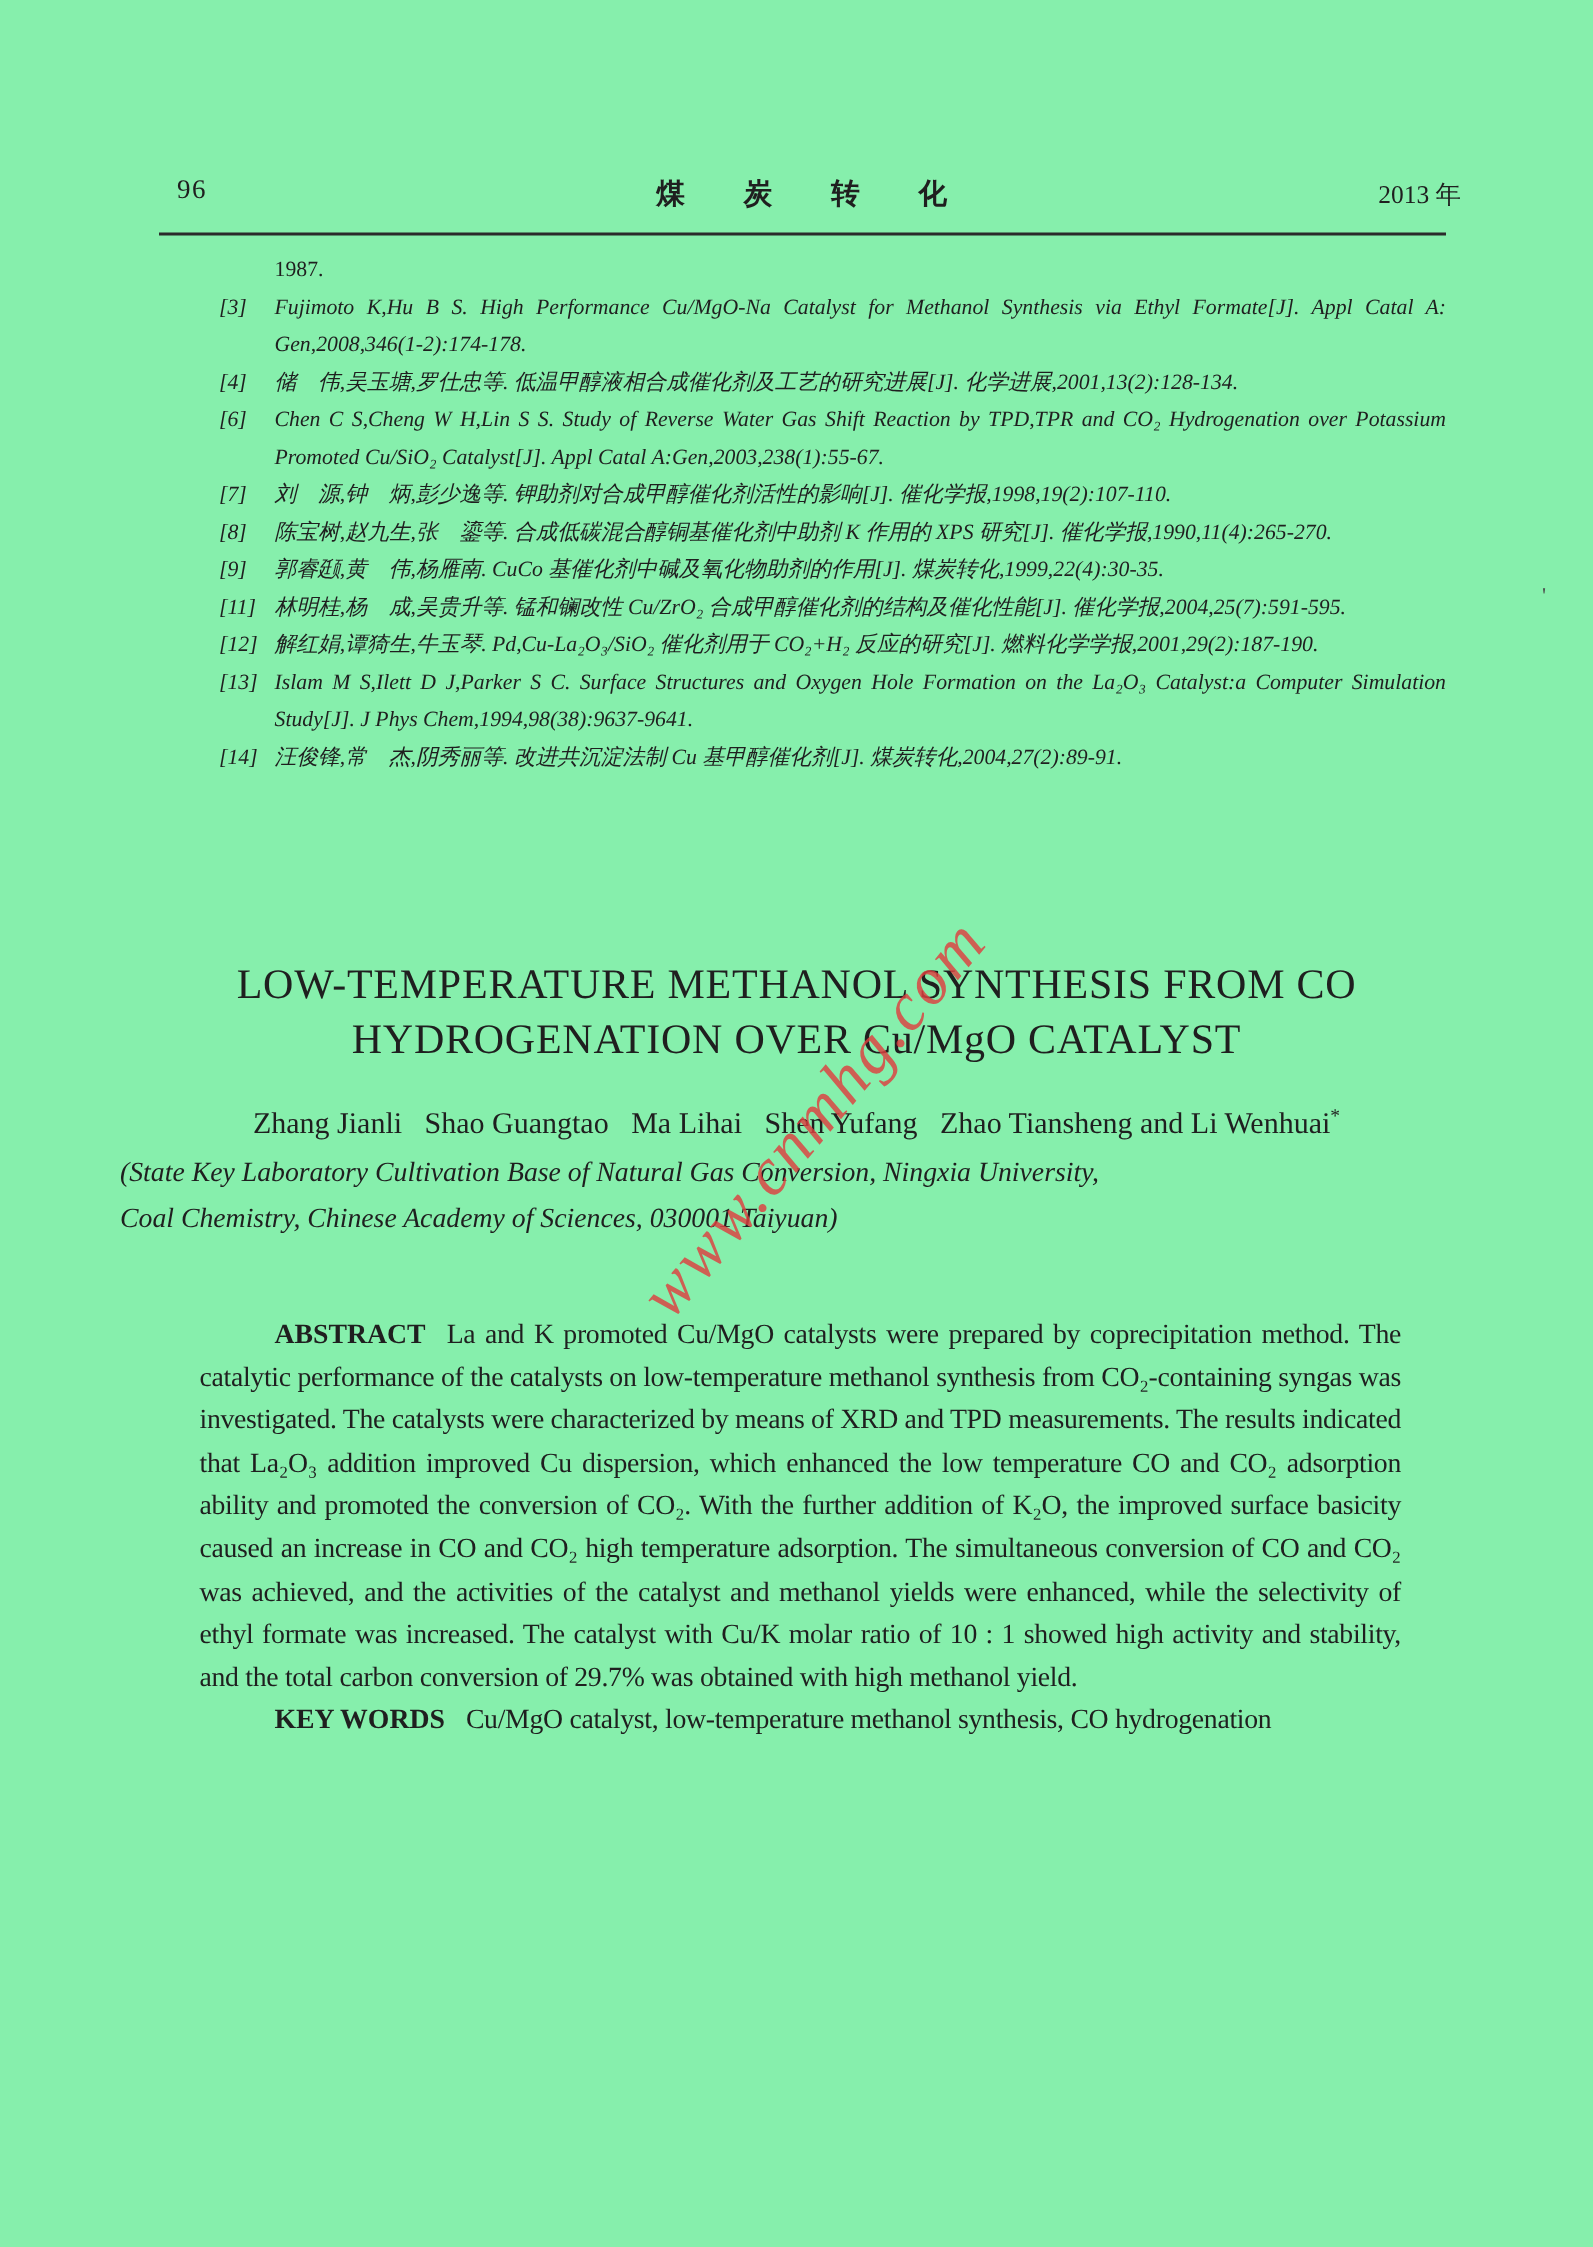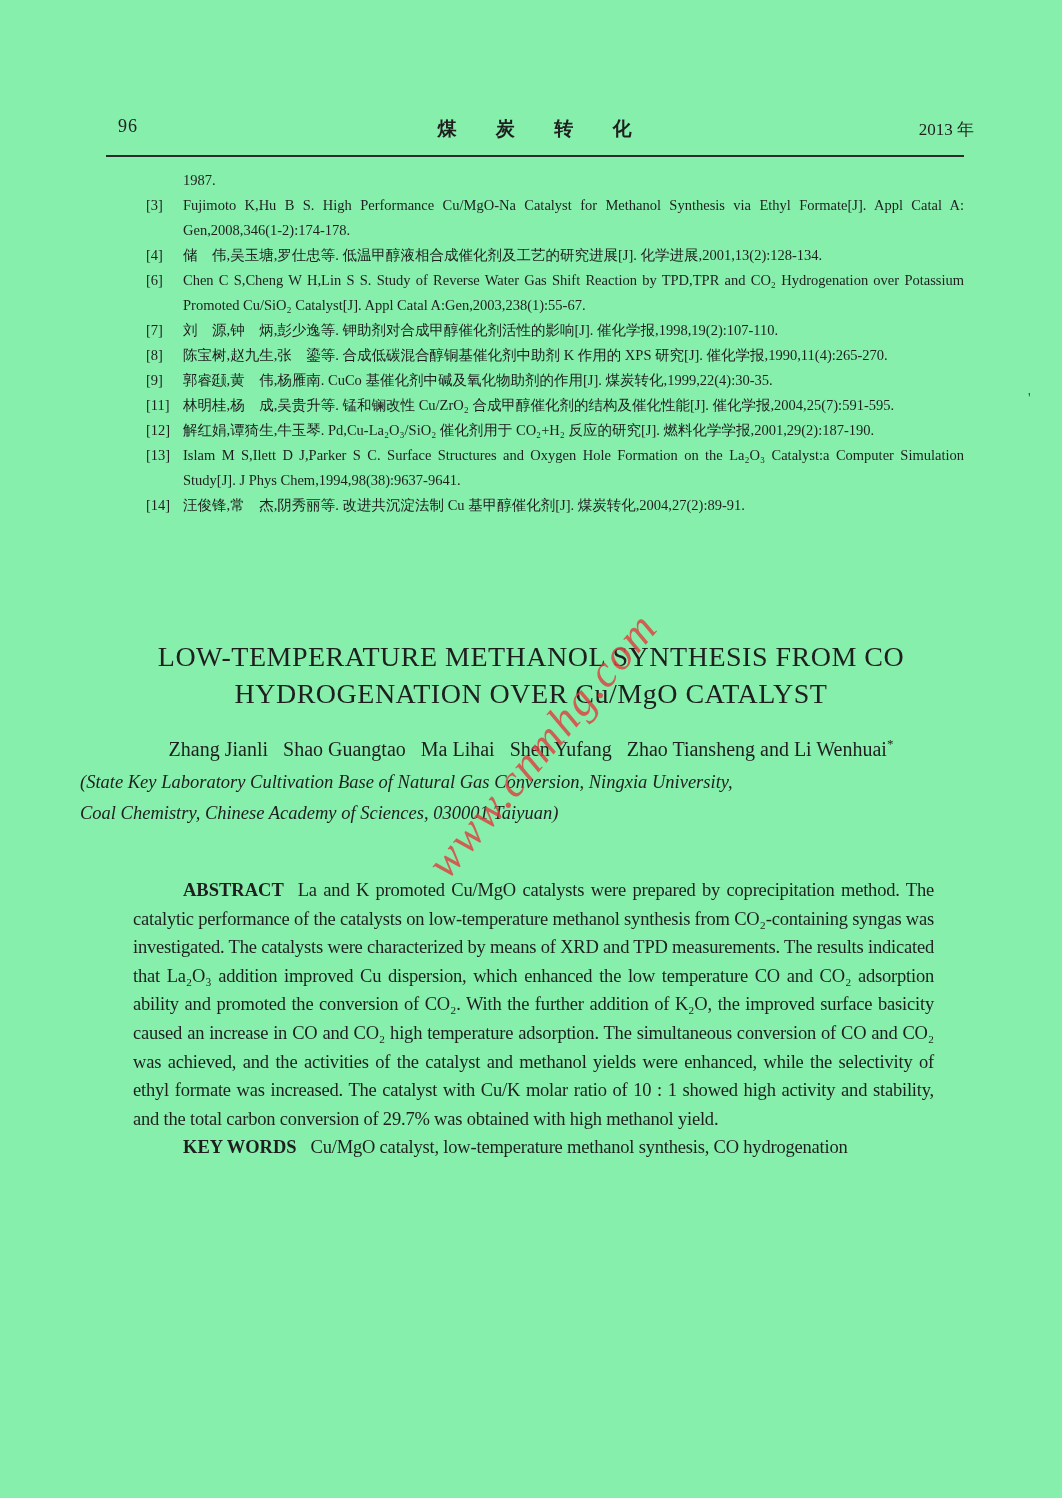--- a/index.html
+++ b/index.html
@@ -27,21 +27,21 @@
     position:absolute;top:147px;left:106px;width:858px;height:2px;
     background:#2b2b2b;border:none;
   }
   
   .references{
     position:absolute;top:168px;left:146px;width:818px;
     font-size:14.5px;line-height:25px;
   }
   .ref-carryover{padding-left:37px;}
   .reference-item{
-    padding-left:37px;text-indent:-37px;text-align:justify;
+    padding-left:37px;text-indent:-37px;text-align:justify;font-style:italic;
   }
   .ref-num{display:inline-block;min-width:37px;text-indent:0;}
   
   .article-title{
     position:absolute;top:638px;left:80px;width:902px;
     text-align:center;font-weight:normal;font-size:28px;line-height:37px;
     letter-spacing:0.5px;
   }
   .authors-line{
     position:absolute;top:736px;left:80px;width:902px;

